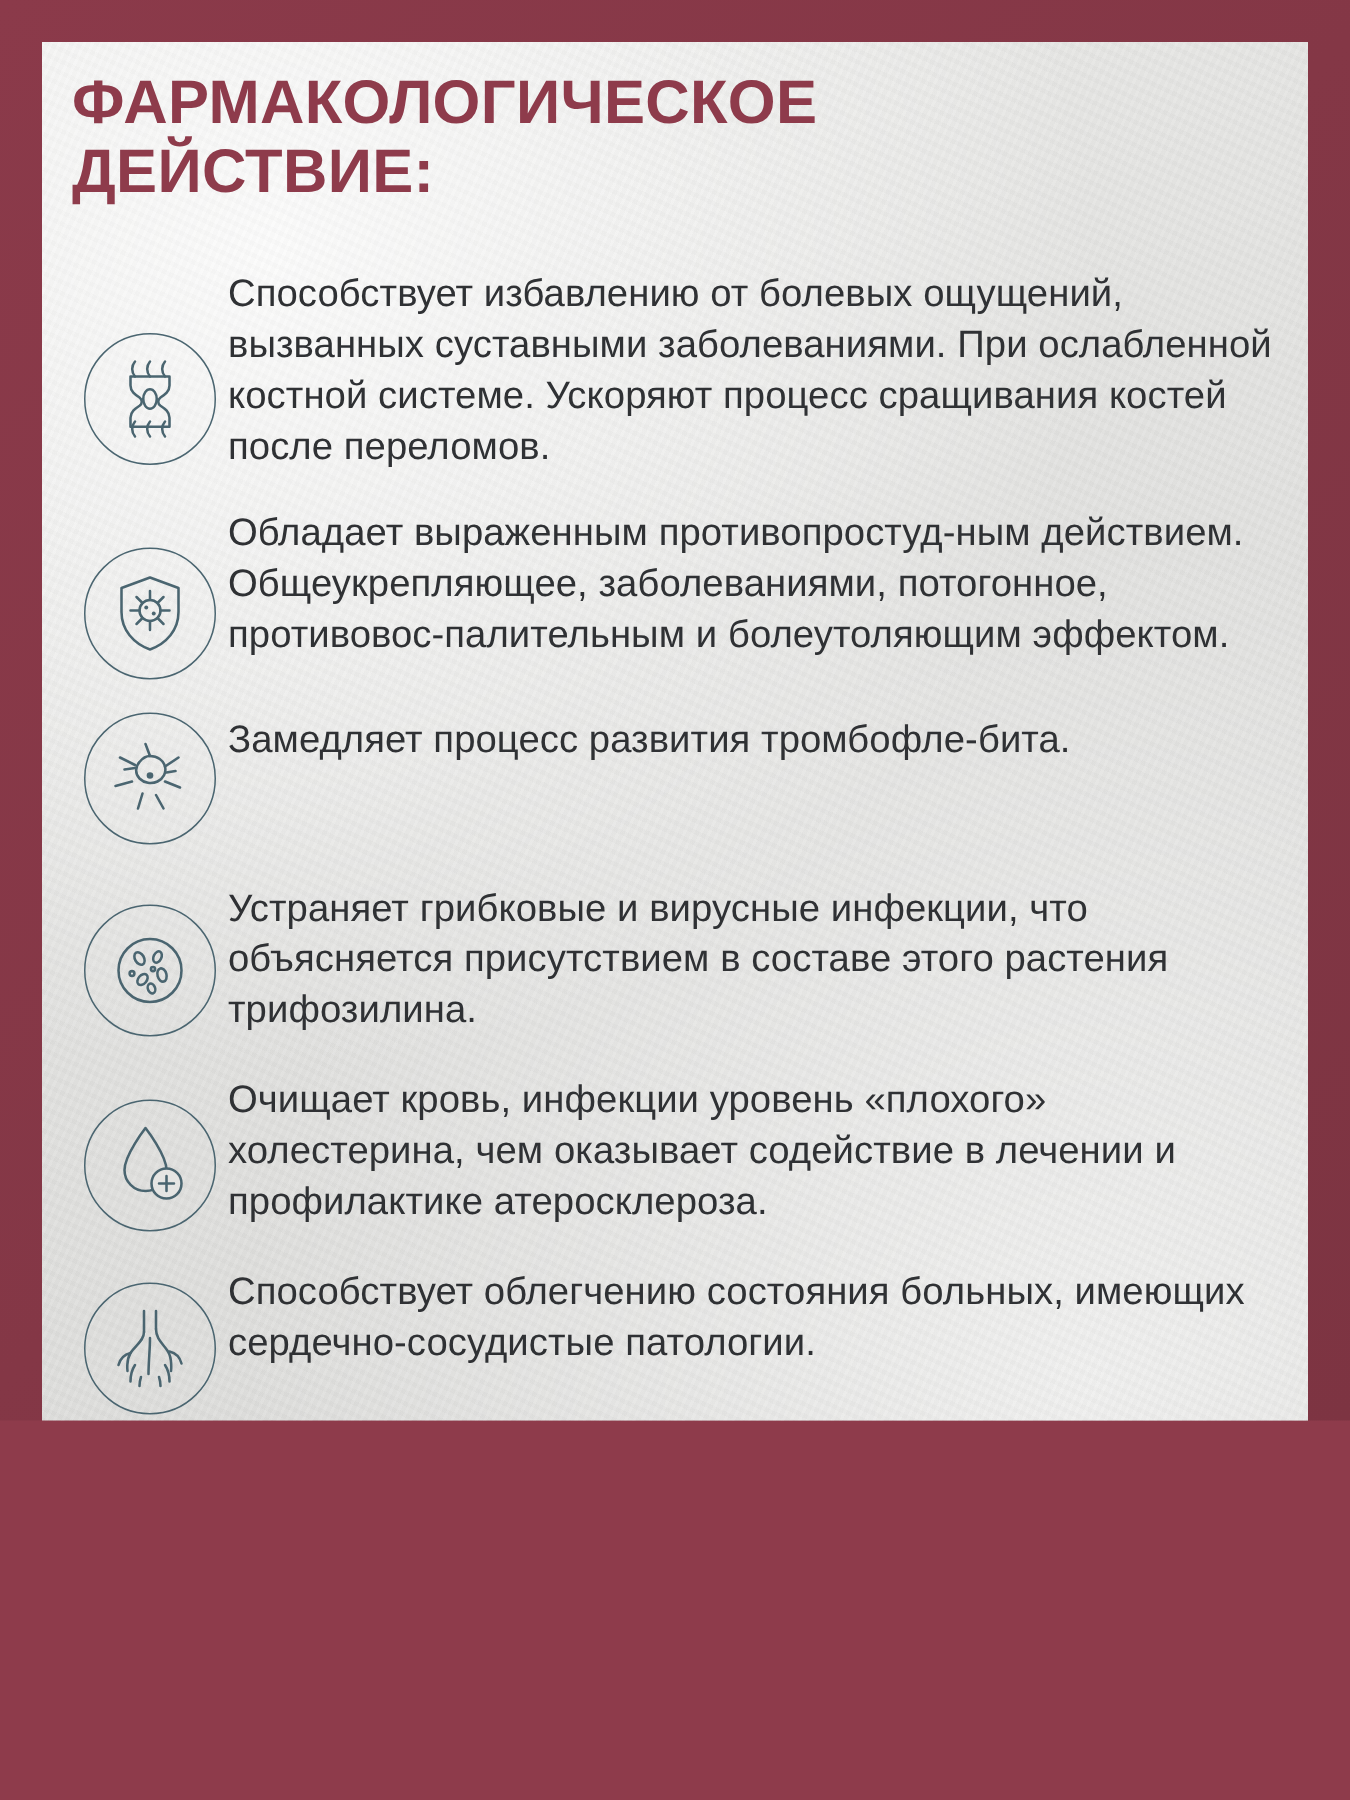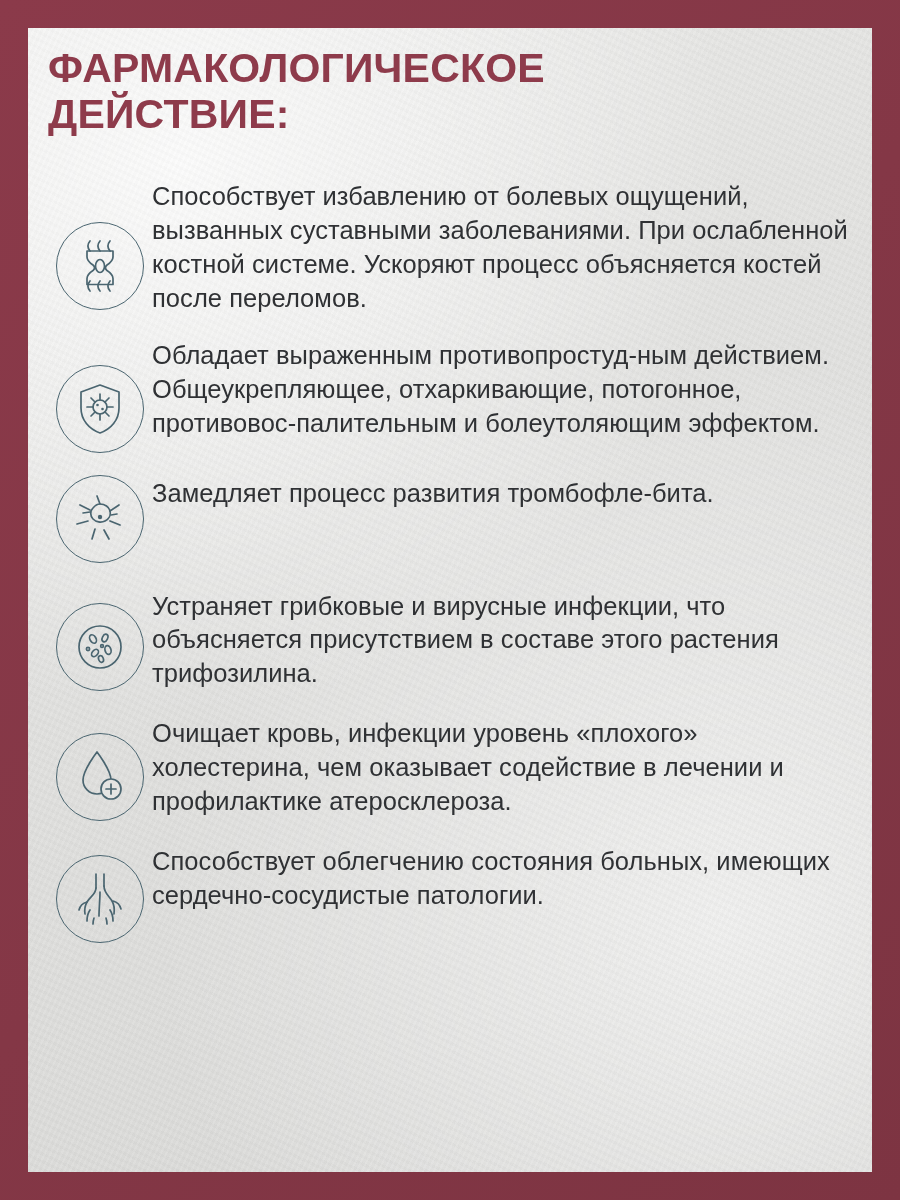--- a/index.html
+++ b/index.html
@@ -10,21 +10,21 @@
     height: 1200px;
     font-family: "Liberation Sans", sans-serif;
   }
   body {
     background: #8e3b4b;
   }
 
   .page {
     position: relative;
     width: 900px;
-    height: 1200px;
+    height: 947px;
     background: linear-gradient(135deg, #8b3a4a 0%, #7d3442 100%);
     overflow: hidden;
   }
 
   
   .panel {
     position: absolute;
     left: 28px;
     top: 28px;
     width: 844px;
@@ -131,36 +131,36 @@
         <div class="icon-wrap">
           <div class="icon-circle">
             <svg width="52" height="56" viewBox="0 0 52 56" fill="none" stroke="#4a6570" stroke-width="1.7" stroke-linecap="round" stroke-linejoin="round">
               <path d="M16 3c-2.5 3-2.5 7 0 10M26 3c-2.5 3-2.5 7 0 10M36 3c-2.5 3-2.5 7 0 10"></path>
               <path d="M13 13h26v6c0 4-3 6-6 8-2 1.5-2 4 0 5.5 3 2 6 4 6 8v6H13v-6c0-4 3-6 6-8 2-1.5 2-4 0-5.5-3-2-6-4-6-8z"></path>
               <ellipse cx="26" cy="28" rx="4.5" ry="6.5"></ellipse>
               <path d="M16 43c-2.5 3-2.5 7 0 10M26 43c-2.5 3-2.5 7 0 10M36 43c-2.5 3-2.5 7 0 10"></path>
             </svg>
           </div>
         </div>
-        <div class="item-text">Способствует избавлению от болевых ощущений, вызванных суставными заболеваниями. При ослабленной костной системе. Ускоряют процесс объясняется костей после переломов.</div>
+        <div class="item-text">Способствует избавлению от болевых ощущений, вызванных суставными заболеваниями. При ослабленной костной системе. Ускоряют процесс сращивания костей после переломов.</div>
       </li>
 
       <li class="item i1">
         <div class="icon-wrap">
           <div class="icon-circle">
             <svg width="50" height="54" viewBox="0 0 50 54" fill="none" stroke="#4a6570" stroke-width="1.7" stroke-linecap="round" stroke-linejoin="round">
               <path d="M25 3 6 10v16c0 12 8 21 19 25 11-4 19-13 19-25V10z"></path>
               <circle cx="25" cy="25" r="7"></circle>
               <path d="M25 12v6M25 32v6M12 25h6M32 25h6M16 16l4 4M30 30l4 4M34 16l-4 4M20 30l-4 4"></path>
               <circle cx="22.5" cy="23" r="1.3" fill="#4a6570" stroke="none"></circle>
               <circle cx="27.5" cy="27" r="1.3" fill="#4a6570" stroke="none"></circle>
             </svg>
           </div>
         </div>
-        <div class="item-text">Обладает выраженным противопростуд-ным действием. Общеукрепляющее, отхаркивающие, потогонное, противовос-палительным и болеутоляющим эффектом.</div>
+        <div class="item-text">Обладает выраженным противопростуд-ным действием. Общеукрепляющее, заболеваниями, потогонное, противовос-палительным и болеутоляющим эффектом.</div>
       </li>
 
       <li class="item i2">
         <div class="icon-wrap">
           <div class="icon-circle">
             <svg width="54" height="50" viewBox="0 0 54 50" fill="none" stroke="#4a6570" stroke-width="1.7" stroke-linecap="round" stroke-linejoin="round">
               <path d="M27 10c5 0 9 3 10 7s-1 8-5 10-9 1-12-2-3-8 0-11c2-2.5 4.5-4 7-4z"></path>
               <path d="M27 10 24 2M37 17l9-6M37 27l10 4M22 35l-3 10M15 27 4 30M17 16 7 11M31 36l5 9M44 20l-6 1M10 19l7-1"></path>
               <circle cx="27" cy="23" r="2.2" fill="#4a6570" stroke="none"></circle>
             </svg>

